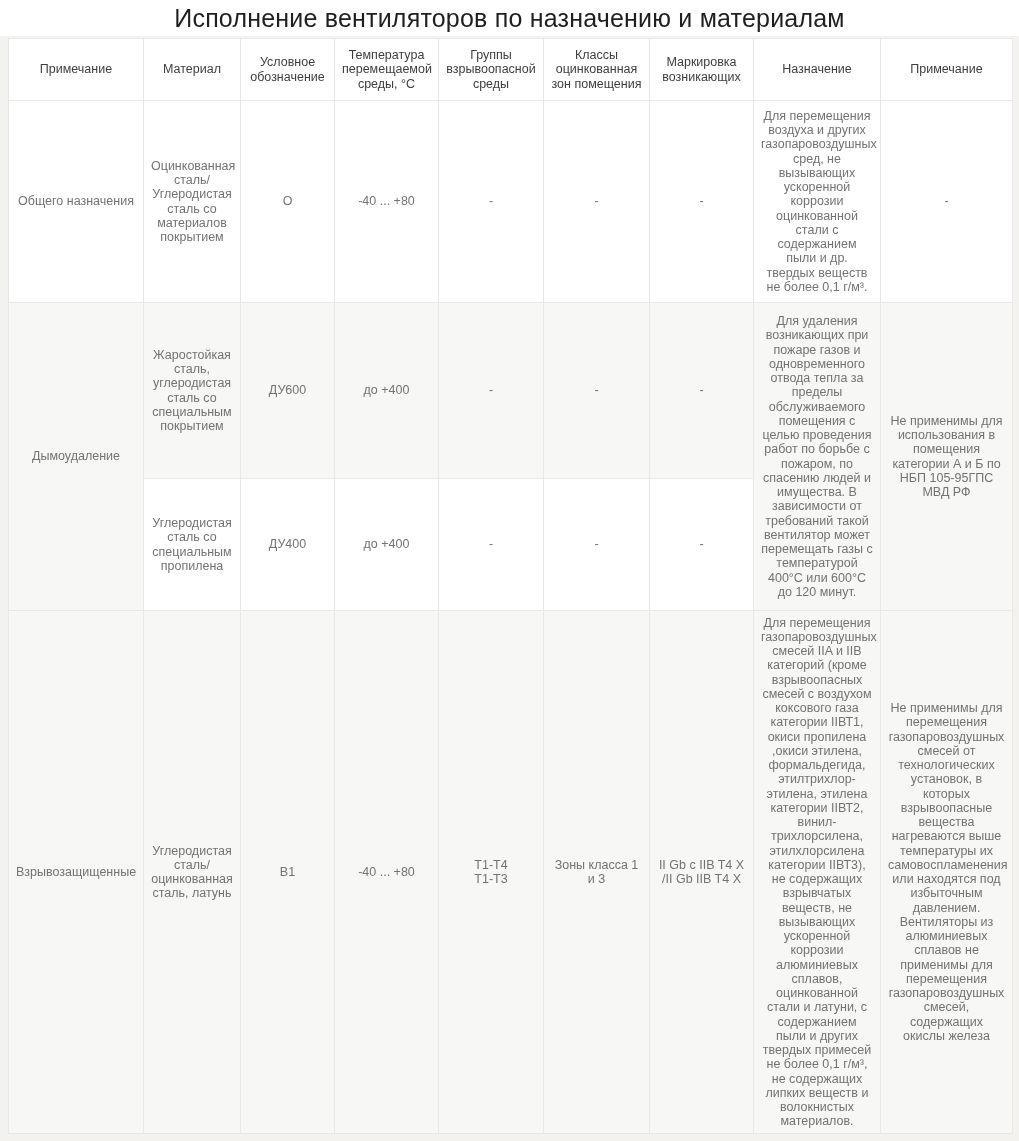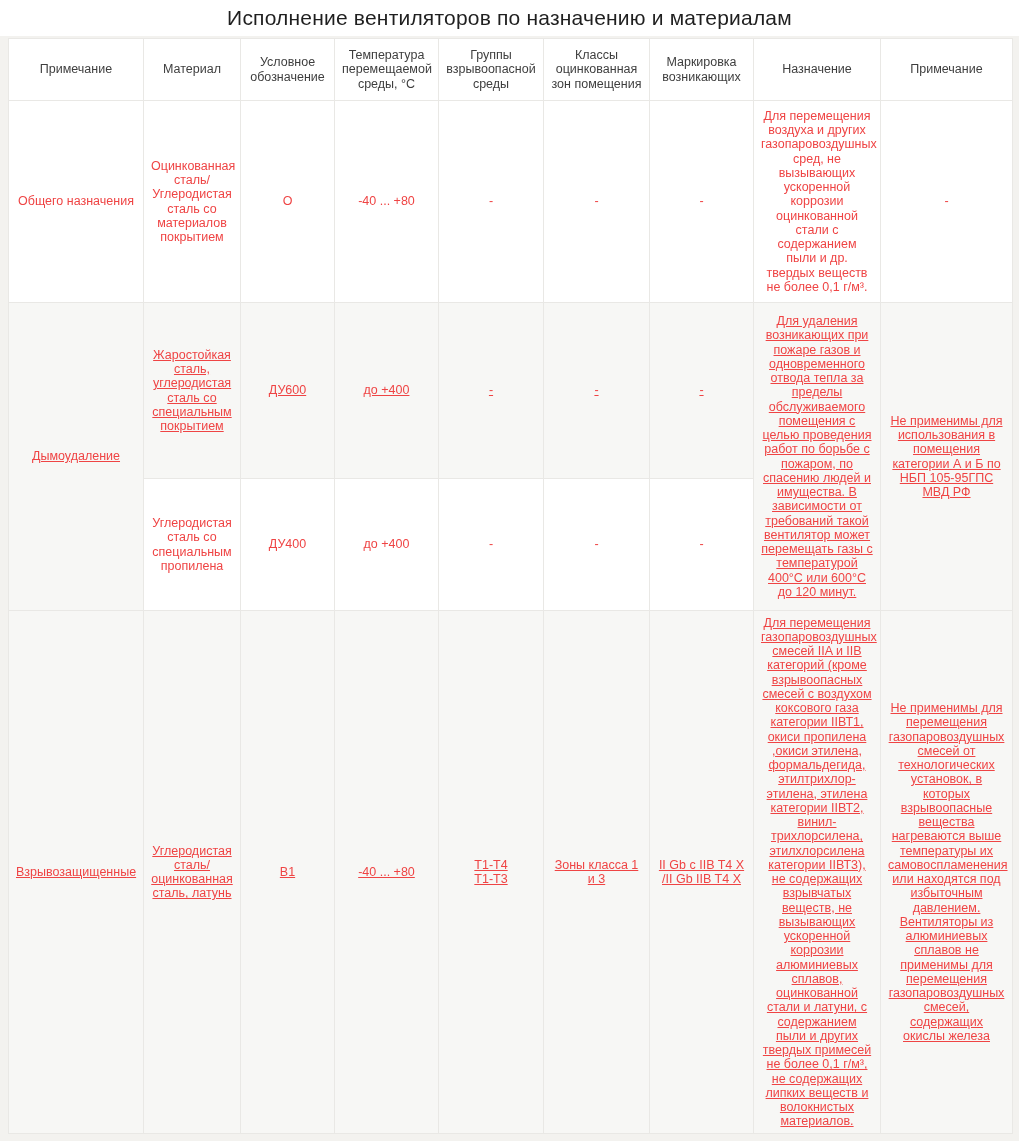--- a/index.html
+++ b/index.html
@@ -13,48 +13,48 @@
     overflow: hidden;
   }
   .title-section {
     background: #ffffff;
     height: 36px;
     display: flex;
     align-items: center;
     justify-content: center;
   }
   .page-title {
-    font-size: 21px;
+    font-size: 25px;
     font-weight: 400;
     color: #1f1f1f;
     letter-spacing: 0.2px;
     white-space: nowrap;
   }
   .table-wrap { padding: 2px 7px 0 8px; }
   table.spec-table {
     border-collapse: collapse;
     table-layout: fixed;
     width: 1004px;
     background: #ffffff;
   }
   .spec-table th, .spec-table td {
     border: 1px solid #e9e8e5;
     text-align: center;
     vertical-align: middle;
     padding: 3px 7px;
     font-size: 12.5px;
     line-height: 1.14;
     font-weight: 400;
-    color: #ef4444;
+    color: #737373;
     white-space: pre-line;
     overflow: hidden;
   }
   .spec-table th { color: #3e3e3e; }
   .spec-table tr.stripe > th,
-  .spec-table tr.stripe > td { background: #f7f7f5; text-decoration: underline; }
+  .spec-table tr.stripe > td { background: #f7f7f5; }
   tr.r-head { height: 62px; }
   tr.r0 { height: 202px; }
   tr.r1 { height: 176px; }
   tr.r2 { height: 132px; }
   tr.r3 { height: 523px; }
 </style>
 </head>
 <body>
 
 <div class="title-section">

